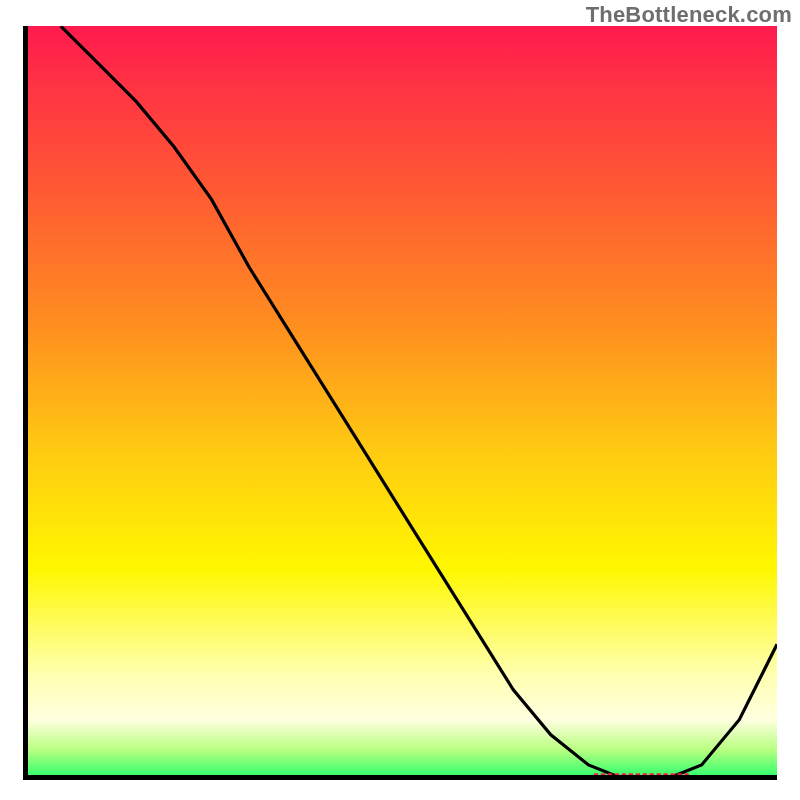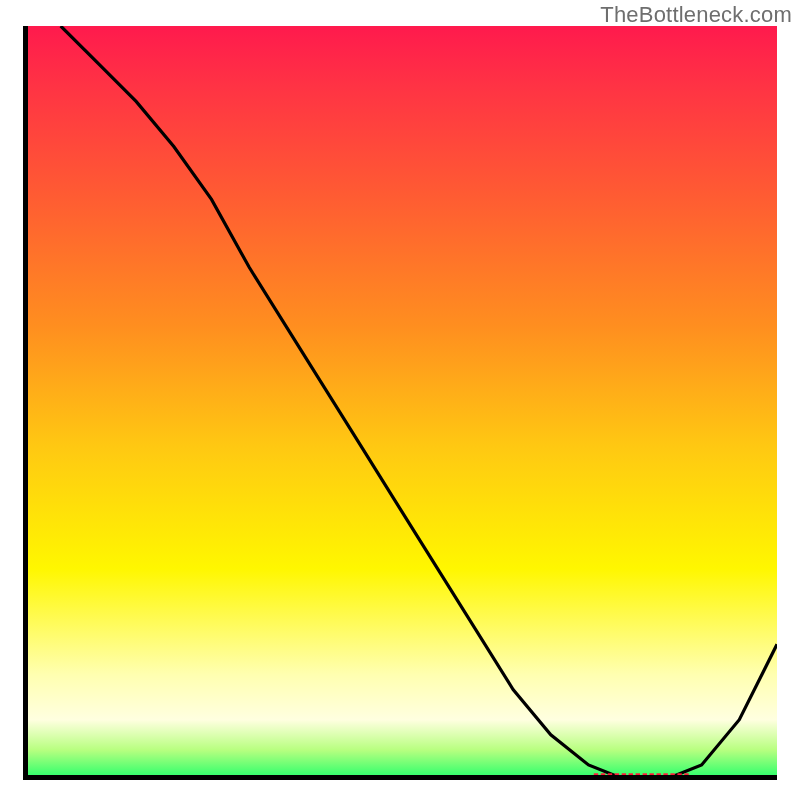--- a/index.html
+++ b/index.html
@@ -13,21 +13,21 @@
   .wrap {
     position: relative;
     width: 800px;
     height: 800px;
   }
   .attribution {
     position: absolute;
     top: 2px;
     right: 8px;
     font-size: 22px;
-    font-weight: 400;
+    font-weight: 700;
     color: #6e6e6e;
     letter-spacing: 0.2px;
     user-select: none;
   }
   .plot {
     position: absolute;
     left: 23px;
     top: 26px;
     width: 754px;
     height: 754px;

